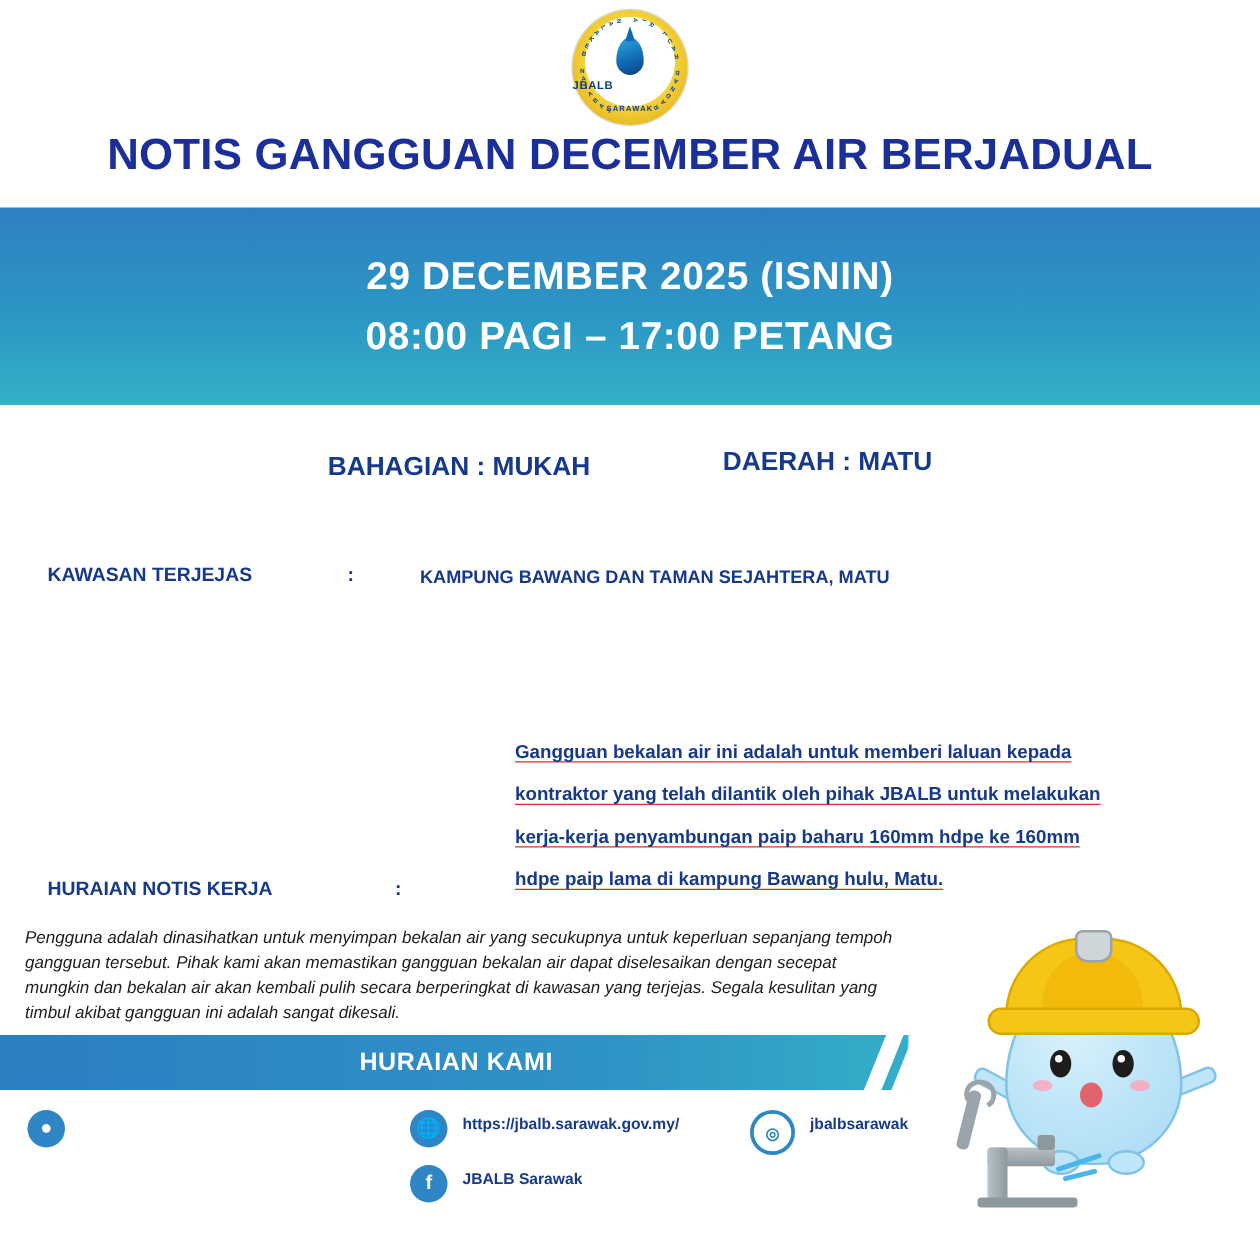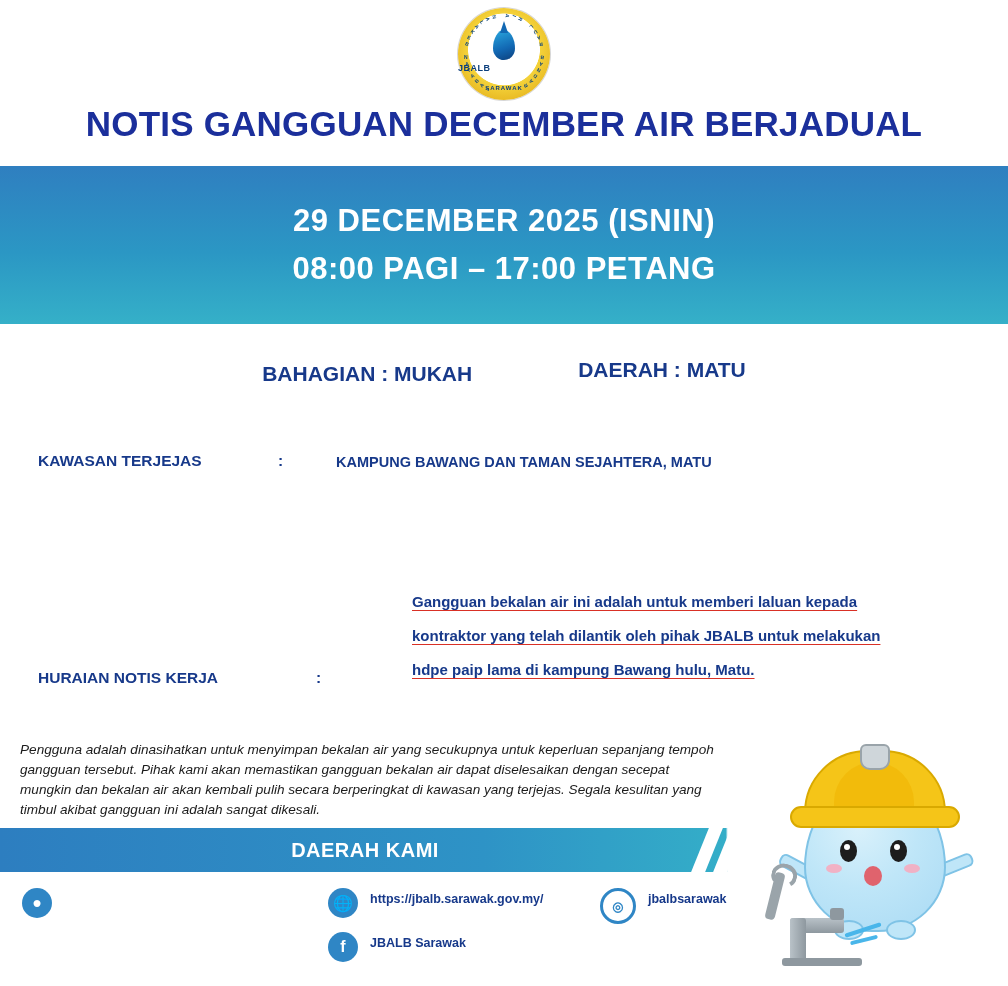--- a/index.html
+++ b/index.html
@@ -547,28 +547,29 @@
     <div class="colon">:</div>
     <div class="val">KAMPUNG BAWANG DAN TAMAN SEJAHTERA, MATU</div>
   </div>
 
   <div class="row" id="row-huraian">
     <div class="lbl">HURAIAN NOTIS KERJA</div>
     <div class="colon">:</div>
     <div class="desc">
       <div><span class="u">Gangguan bekalan air ini adalah untuk memberi laluan kepada</span></div>
       <div><span class="u">kontraktor yang telah dilantik oleh pihak JBALB untuk melakukan</span></div>
+      <div><span class="u">kerja-kerja penyambungan paip baharu 160mm hdpe ke 160mm</span></div>
       <div><span class="u">hdpe  paip lama di kampung Bawang hulu, Matu.</span></div>
     </div>
   </div>
 
   <div class="advisory">Pengguna adalah dinasihatkan untuk menyimpan bekalan air yang secukupnya untuk keperluan sepanjang tempoh gangguan tersebut. Pihak kami akan memastikan gangguan bekalan air dapat diselesaikan dengan secepat mungkin dan bekalan air akan kembali pulih secara berperingkat di kawasan yang terjejas. Segala kesulitan yang timbul akibat gangguan ini adalah sangat dikesali.</div>
 
   <div class="contact-band">
-    <div class="hdr">DAERAH KAMI</div>
+    <div class="hdr">HURAIAN KAMI</div>
     <div class="slash s1"></div>
     <div class="slash s2"></div>
     <div class="slash s3"></div>
   </div>
 
   <div class="contacts">
 
     <div class="citem" id="c-call">
       <div class="cicon">●</div>
     </div>

